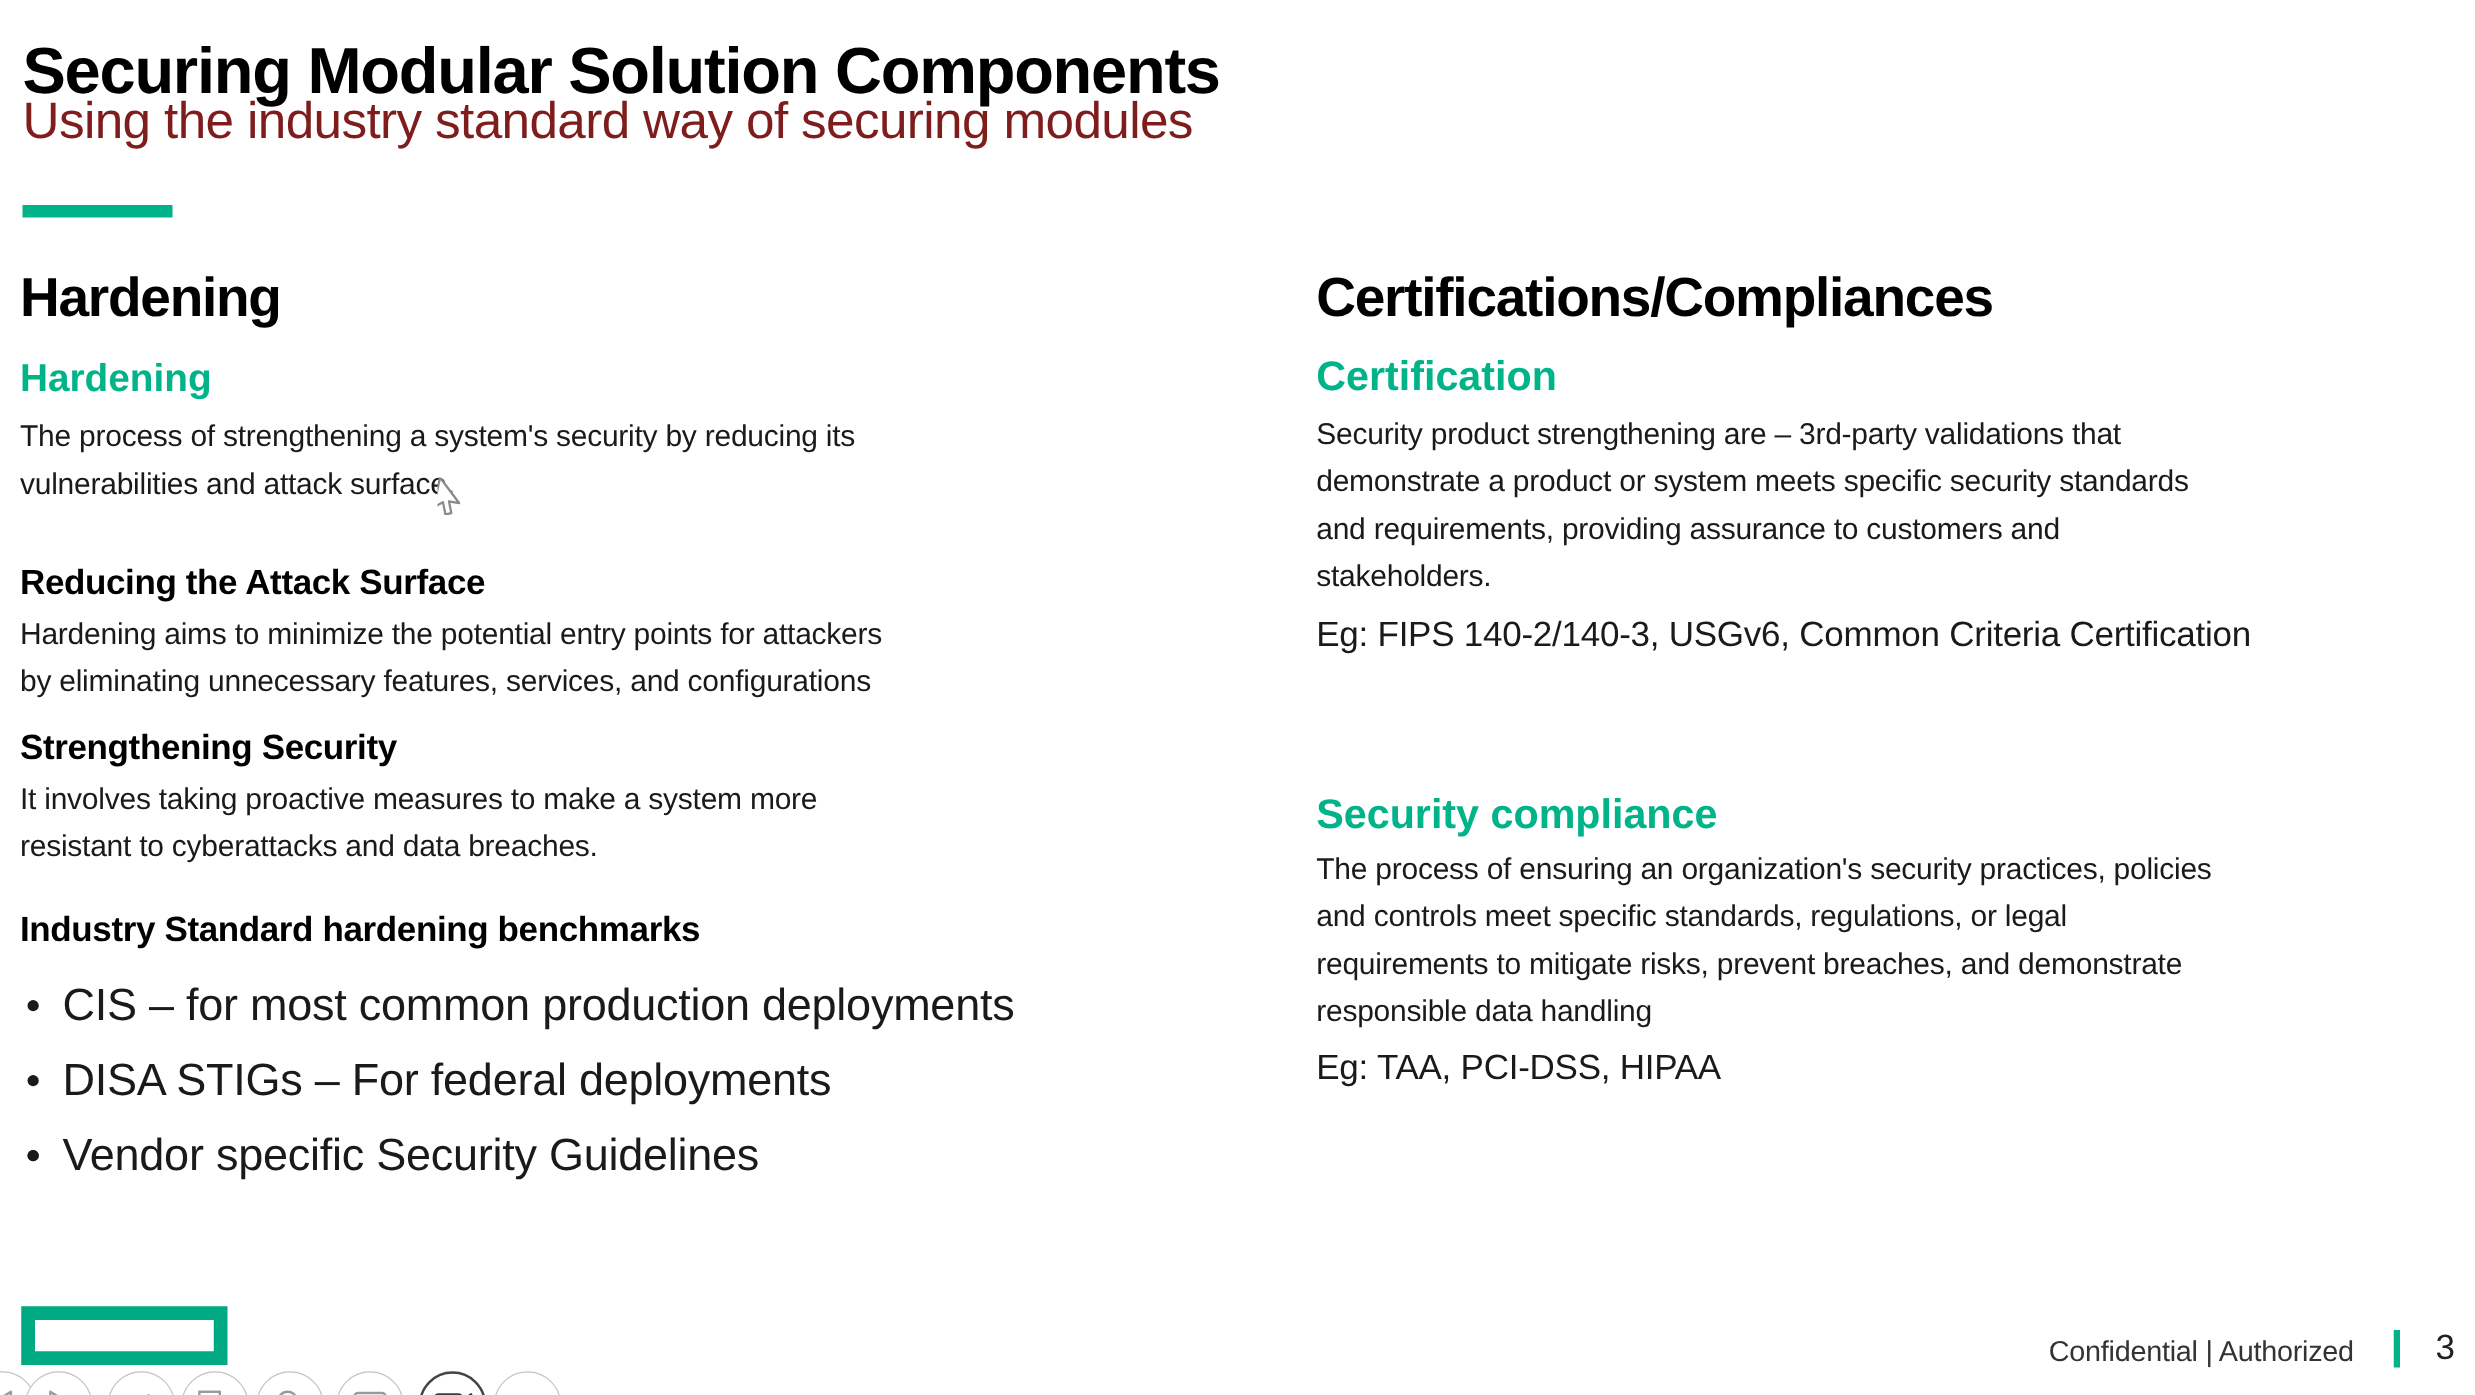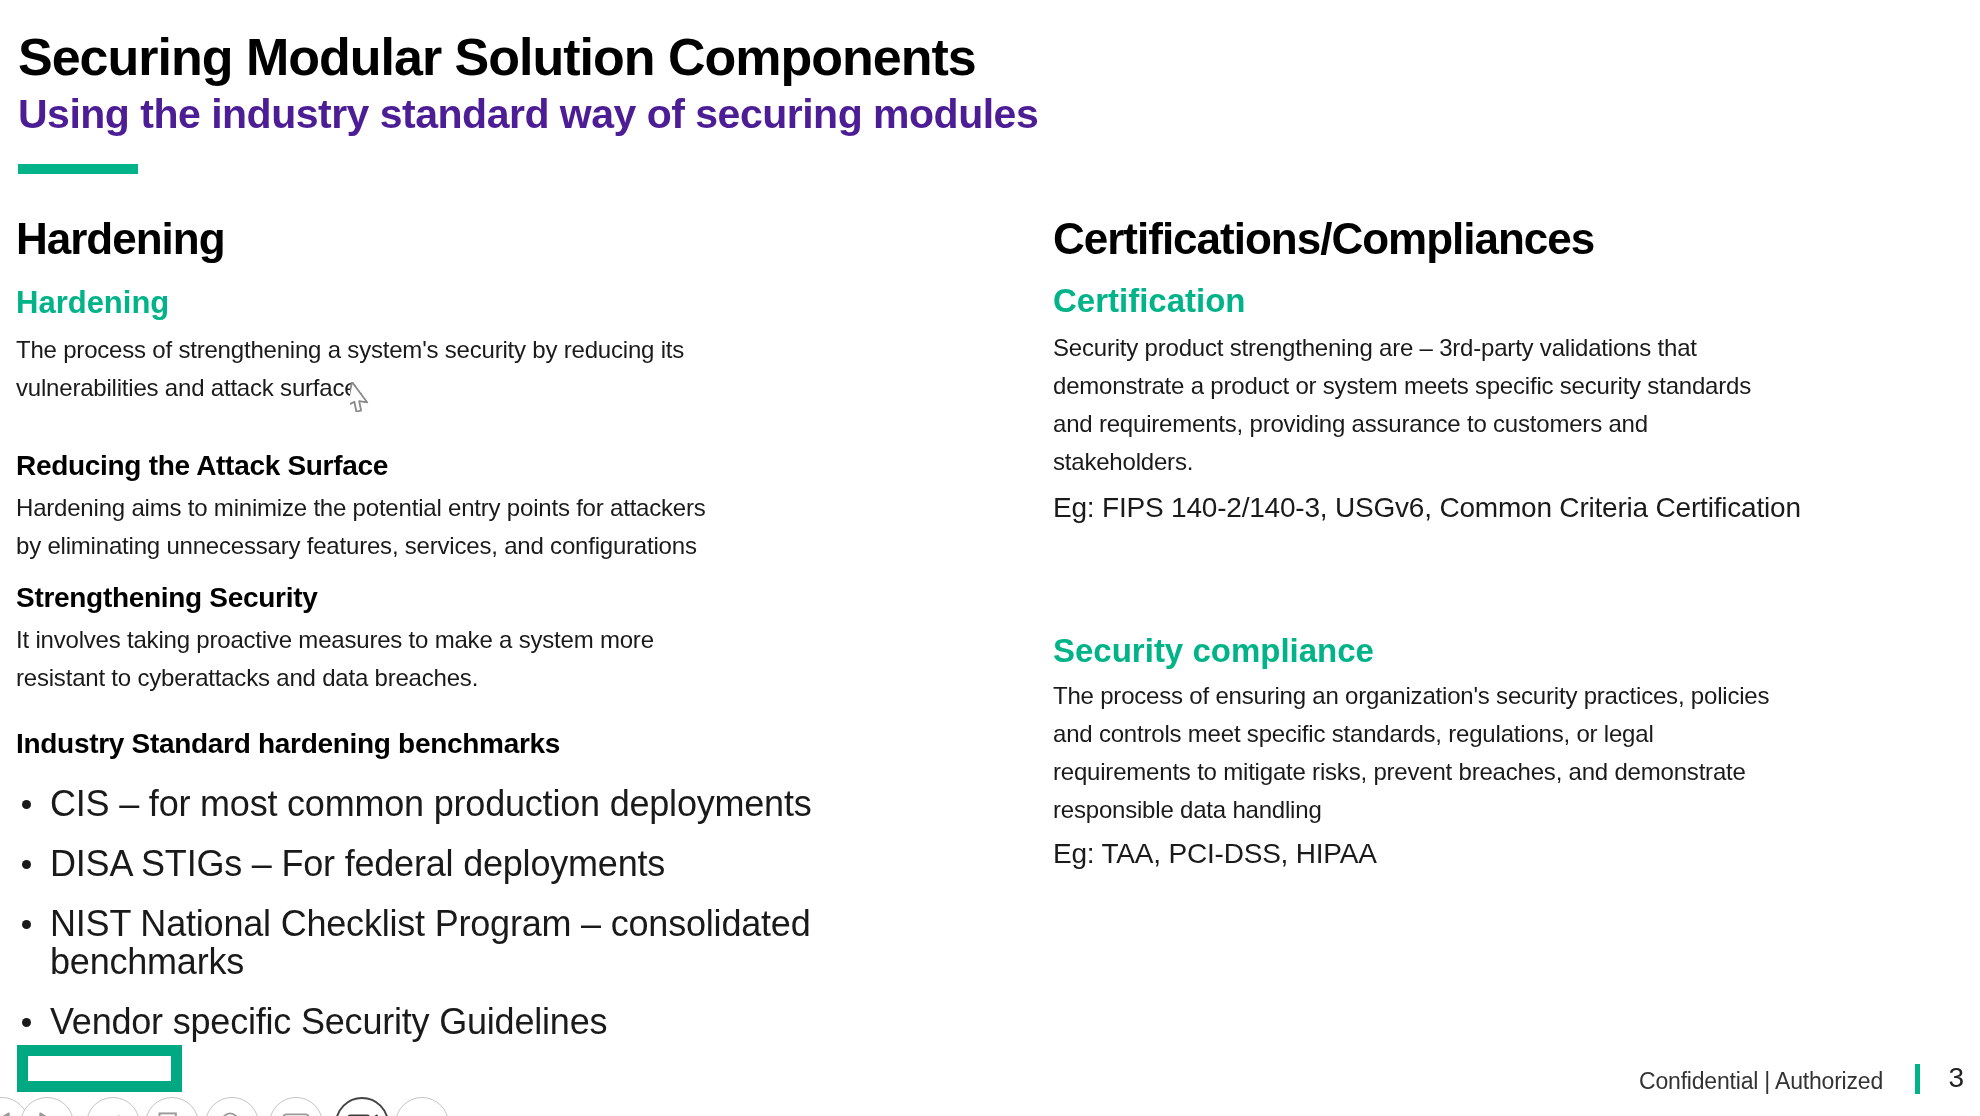--- a/index.html
+++ b/index.html
@@ -3,22 +3,22 @@
 <meta charset="utf-8">
 <style>
   * { margin:0; padding:0; box-sizing:border-box; }
   html,body { width:1980px; height:1116px; overflow:hidden; background:#ffffff;
               font-family:"Liberation Sans", sans-serif; color:#000; }
   .stage { position:relative; width:1980px; height:1116px; background:#fff; overflow:hidden; }
 
   
   .title { position:absolute; left:18px; top:28px; font-size:52px; line-height:58px;
            font-weight:800; letter-spacing:-1px; color:#000; }
-  .subtitle { position:absolute; left:18px; top:90px; font-size:41px; line-height:48px;
-              font-weight:700; letter-spacing:-0.5px; color:#4c1d95; }
+  .subtitle { position:absolute; left:18px; top:72px; font-size:41px; line-height:48px;
+              font-weight:400; letter-spacing:-0.5px; color:#7f1d1d; }
   .accent-bar { position:absolute; left:18px; top:164px; width:120px; height:10px; background:#00B388; }
 
   
   .col { position:absolute; top:215px; }
   .col-left  { left:16px;  width:940px; }
   .col-right { left:1053px; width:925px; }
 
   .col h2 { font-size:44px; line-height:48px; font-weight:700; letter-spacing:-1px; color:#000; }
   .sub-green { font-size:31px; line-height:36px; font-weight:700; color:#00B388; }
   .col-right .sub-green { font-size:33px; }
@@ -86,21 +86,21 @@
 by eliminating unnecessary features, services, and configurations</p>
 
     <div class="h4 h4b">Strengthening Security</div>
     <p class="body p3">It involves taking proactive measures to make a system more
 resistant to cyberattacks and data breaches.</p>
 
     <div class="h4 h4c">Industry Standard hardening benchmarks</div>
     <ul class="benchmarks">
       <li><span class="bullet-dot"></span><span>CIS – for most common production deployments</span></li>
       <li><span class="bullet-dot"></span><span>DISA STIGs – For federal deployments</span></li>
-      <li><span class="bullet-dot"></span><span>NIST National Checklist Program – consolidated benchmarks</span></li>
+      <li><span class="bullet-dot"></span></li>
       <li><span class="bullet-dot"></span><span>Vendor specific Security Guidelines</span></li>
     </ul>
   </div>
 
   <div class="col col-right">
     <h2>Certifications/Compliances</h2>
 
     <div class="sub-green sub-a">Certification</div>
     <p class="body pa">Security product strengthening are – 3rd-party validations that
 demonstrate a product or system meets specific security standards

